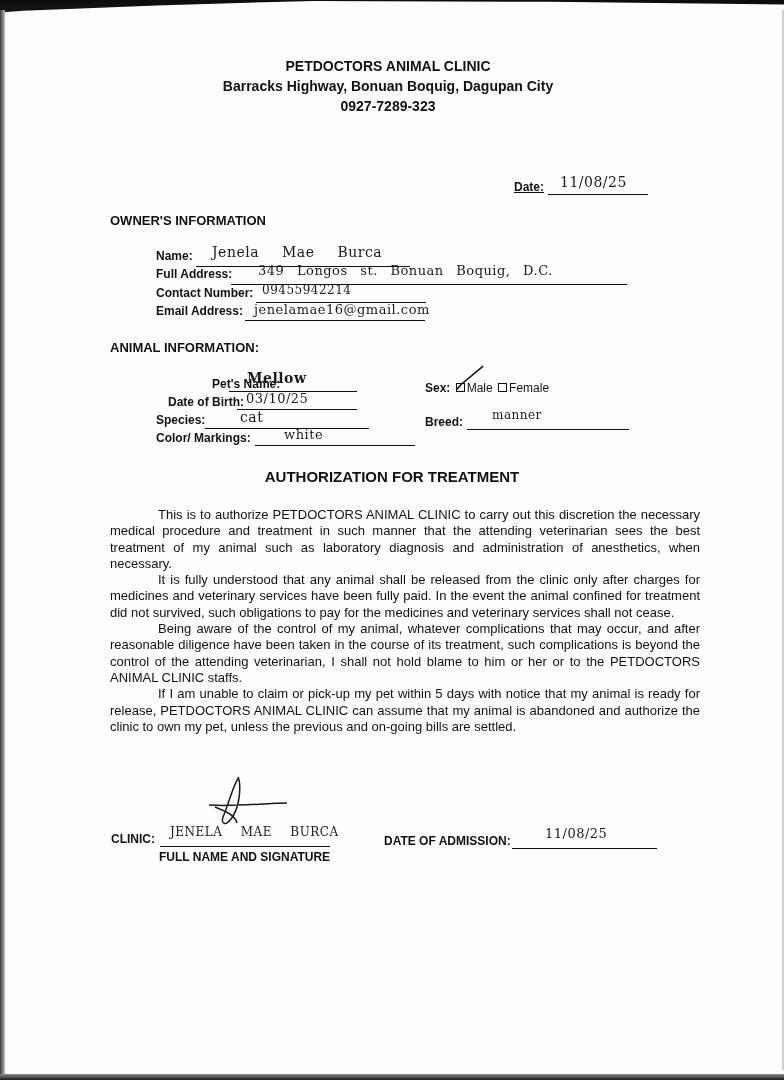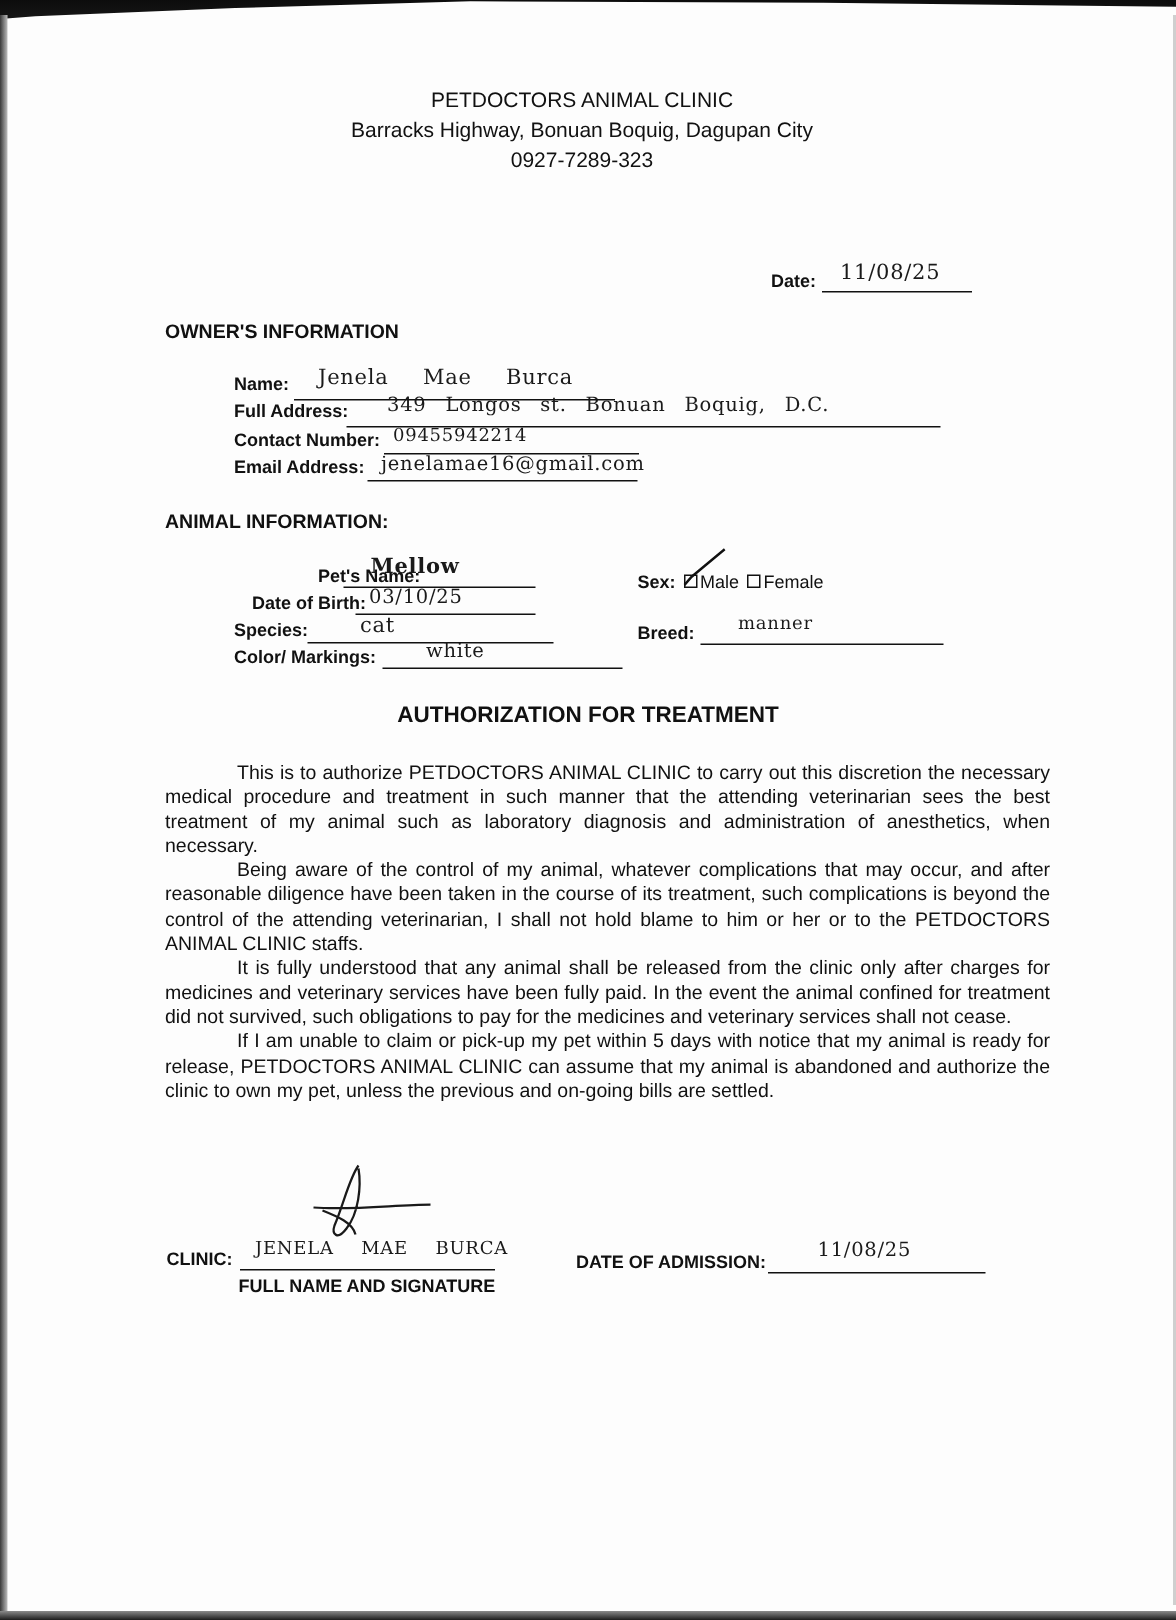--- a/index.html
+++ b/index.html
@@ -19,21 +19,21 @@
     background:linear-gradient(90deg, #3a3a3a, #bdbdbd);
   }
   .scan-right {
     position:absolute; right:0; top:10px; width:2px; height:1060px;
     background:#cfcfcf;
   }
   .scan-bottom {
     position:absolute; left:0; bottom:0; width:784px; height:6px;
     background:linear-gradient(#8a8a8a, #1c1c1c);
   }
-  .header { position:absolute; left:0; width:776px; text-align:center; font-weight:normal; }
+  .header { position:absolute; left:0; width:776px; text-align:center; font-weight:bold; }
   .h1 { top:58px; font-size:14px; }
   .h2 { top:78px; font-size:14px; }
   .h3 { top:98px; font-size:14px; }
 
   .label { font-weight:bold; font-size:12px; position:absolute; white-space:nowrap; }
   .line { position:absolute; border-bottom:1px solid #111; height:0; }
   .hand {
     position:absolute; white-space:nowrap;
     font-family:"DejaVu Serif", serif; 
     font-size:14px; color:#1a1a1a; letter-spacing:0.5px;
@@ -60,21 +60,21 @@
 <div class="scan-left"></div>
 <div class="scan-right"></div>
 <div class="scan-bottom"></div>
 
 <div>
 
   <div class="header h1">PETDOCTORS ANIMAL CLINIC</div>
   <div class="header h2">Barracks Highway, Bonuan Boquig, Dagupan City</div>
   <div class="header h3">0927-7289-323</div>
 
-  <div class="label" style="left:514px; top:180px;">Date:</div>
+  <div class="label" style="left:514px; top:180px;text-decoration:underline;">Date:</div>
   <div class="line" style="left:548px; top:194px; width:100px;"></div>
   <div class="hand" style="left:560px; top:174px;">11/08/25</div>
 
   <div class="section" style="left:110px; top:213px;">OWNER'S INFORMATION</div>
 
   <div>
     <div class="label" style="left:156px; top:249px;">Name:</div>
     <div class="line" style="left:196px; top:266px; width:214px;"></div>
     <div class="hand" style="left:212px; top:244px; word-spacing:18px;">Jenela Mae Burca</div>
   </div>
@@ -135,22 +135,22 @@
   <div>
     <div class="label" style="left:425px; top:415px;">Breed:</div>
     <div class="line" style="left:467px; top:429px; width:162px;"></div>
     <div class="hand" style="left:492px; top:408px; font-size:12px;">manner</div>
   </div>
 
   <div class="title-auth">AUTHORIZATION FOR TREATMENT</div>
 
   <div class="body-text" style="top:507px;">
     <p>This is to authorize PETDOCTORS ANIMAL CLINIC to carry out this discretion the necessary medical procedure and treatment in such manner that the attending veterinarian sees the best treatment of my animal such as laboratory diagnosis and administration of anesthetics, when necessary.</p>
+    <p>It is fully understood that any animal shall be released from the clinic only after charges for medicines and veterinary services have been fully paid. In the event the animal confined for treatment did not survived, such obligations to pay for the medicines and veterinary services shall not cease.</p>
     <p>Being aware of the control of my animal, whatever complications that may occur, and after reasonable diligence have been taken in the course of its treatment, such complications is beyond the control of the attending veterinarian, I shall not hold blame to him or her or to the PETDOCTORS ANIMAL CLINIC staffs.</p>
-    <p>It is fully understood that any animal shall be released from the clinic only after charges for medicines and veterinary services have been fully paid. In the event the animal confined for treatment did not survived, such obligations to pay for the medicines and veterinary services shall not cease.</p>
     <p>If I am unable to claim or pick-up my pet within 5 days with notice that my animal is ready for release, PETDOCTORS ANIMAL CLINIC  can assume that my animal is abandoned and authorize the clinic to own my pet, unless the previous and on-going bills are settled.</p>
   </div>
 
   <svg class="sig-scribble" style="left:195px; top:775px;" width="100" height="60">
     <path d="M44 2 C38 10, 34 28, 28 42 C26 48, 30 52, 36 44 C44 34, 46 16, 44 4 M14 30 C40 32, 70 28, 92 28 M20 32 C30 36, 40 40, 42 48" stroke="#1a1a1a" stroke-width="1.5" fill="none"></path>
   </svg>
   <div class="label" style="left:111px; top:832px;">CLINIC:</div>
   <div class="line" style="left:160px; top:846px; width:170px;"></div>
   <div class="hand" style="left:170px; top:825px; font-size:12px; word-spacing:14px;">JENELA MAE BURCA</div>
   <div class="label" style="left:159px; top:850px;">FULL NAME AND SIGNATURE</div>

